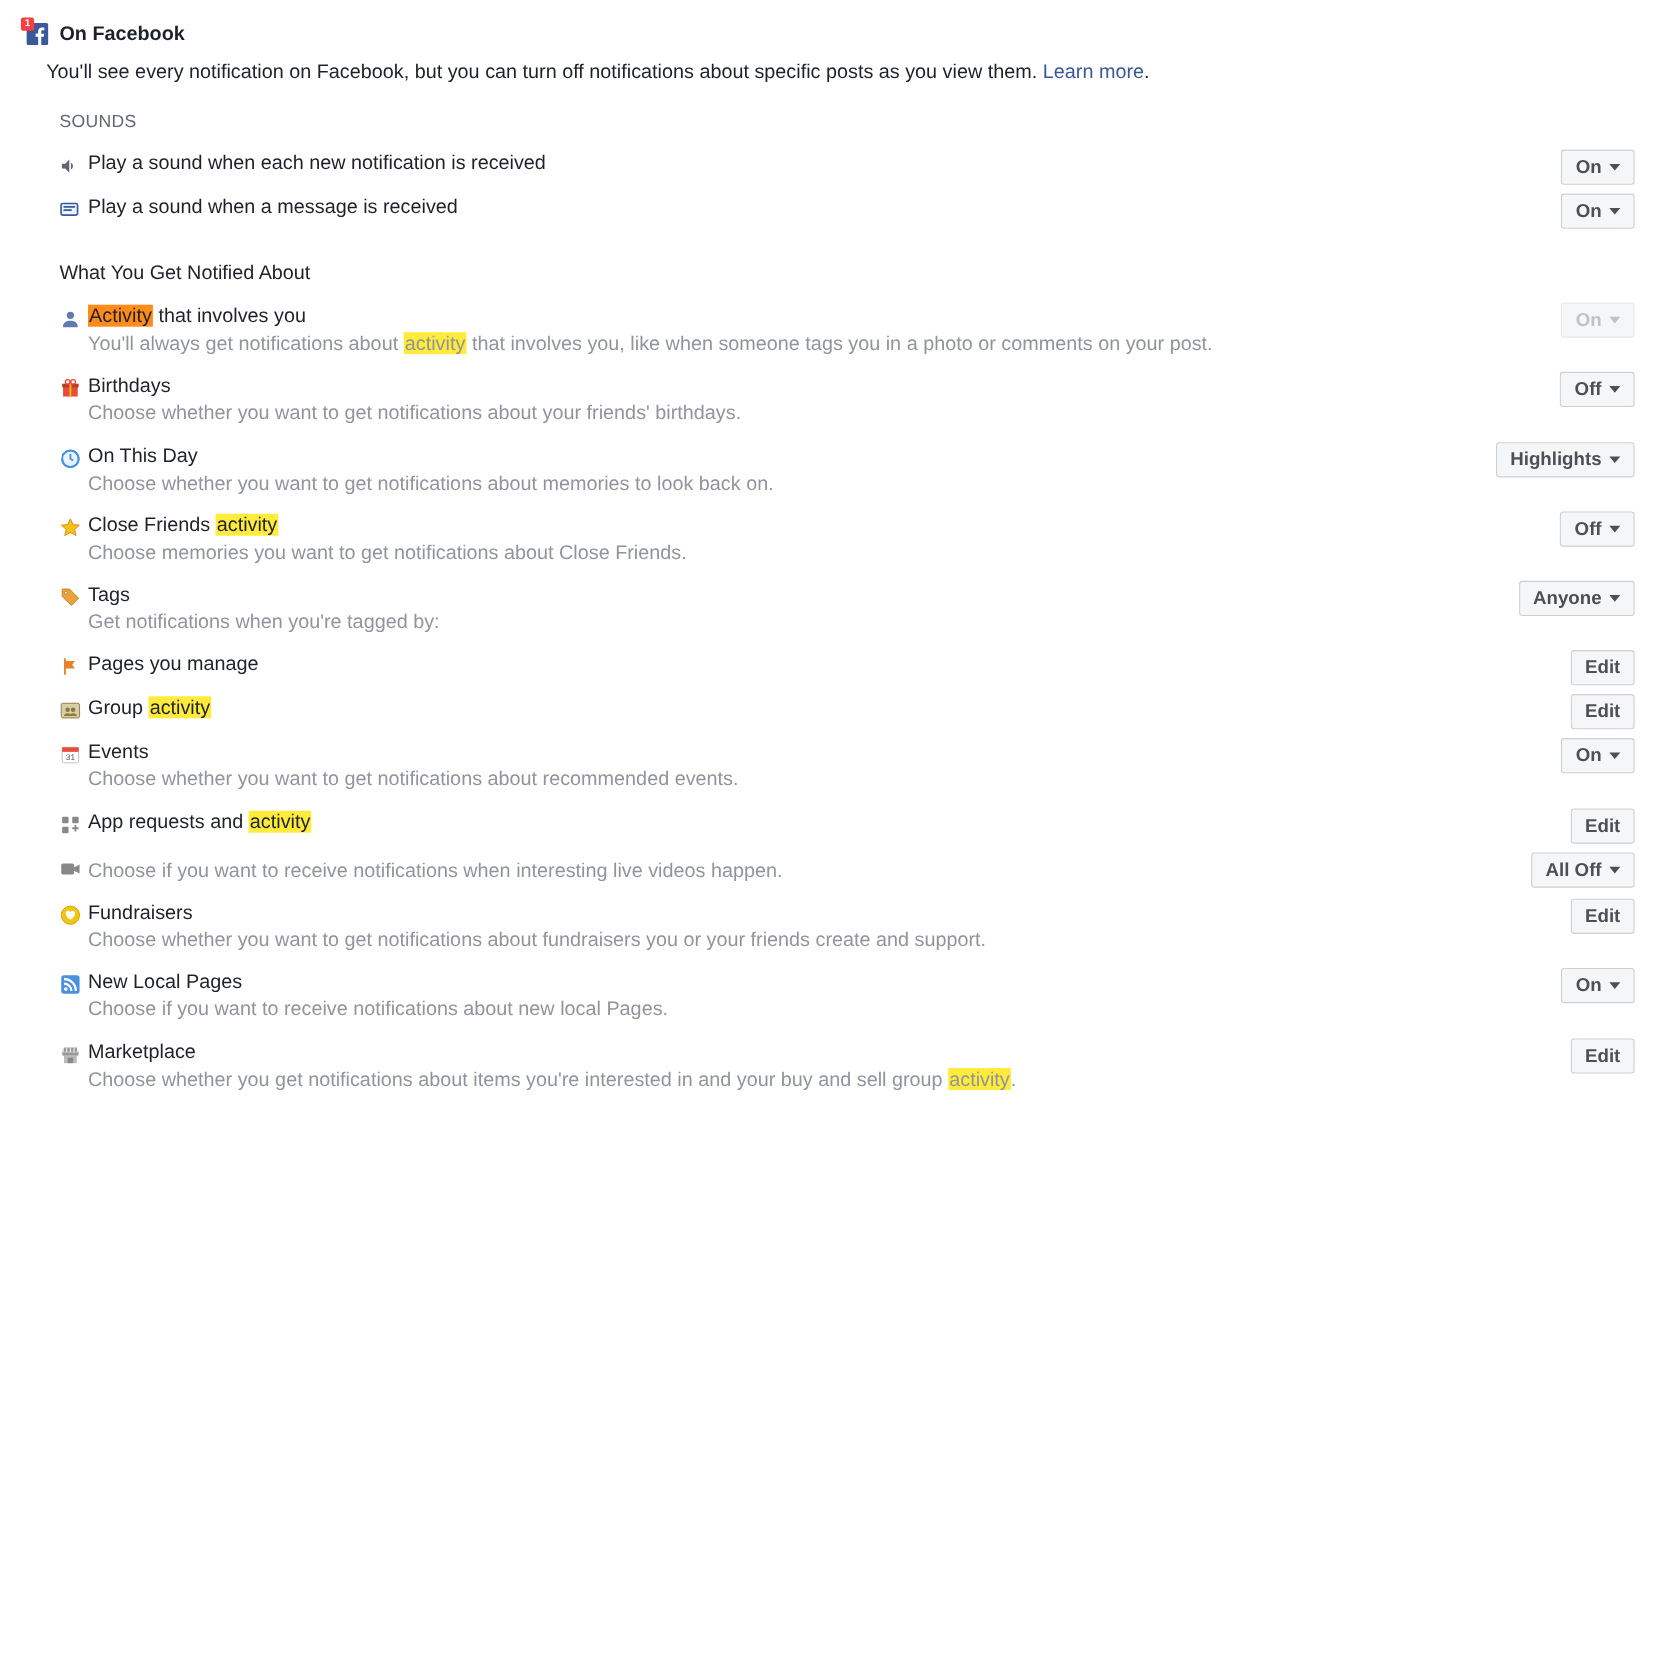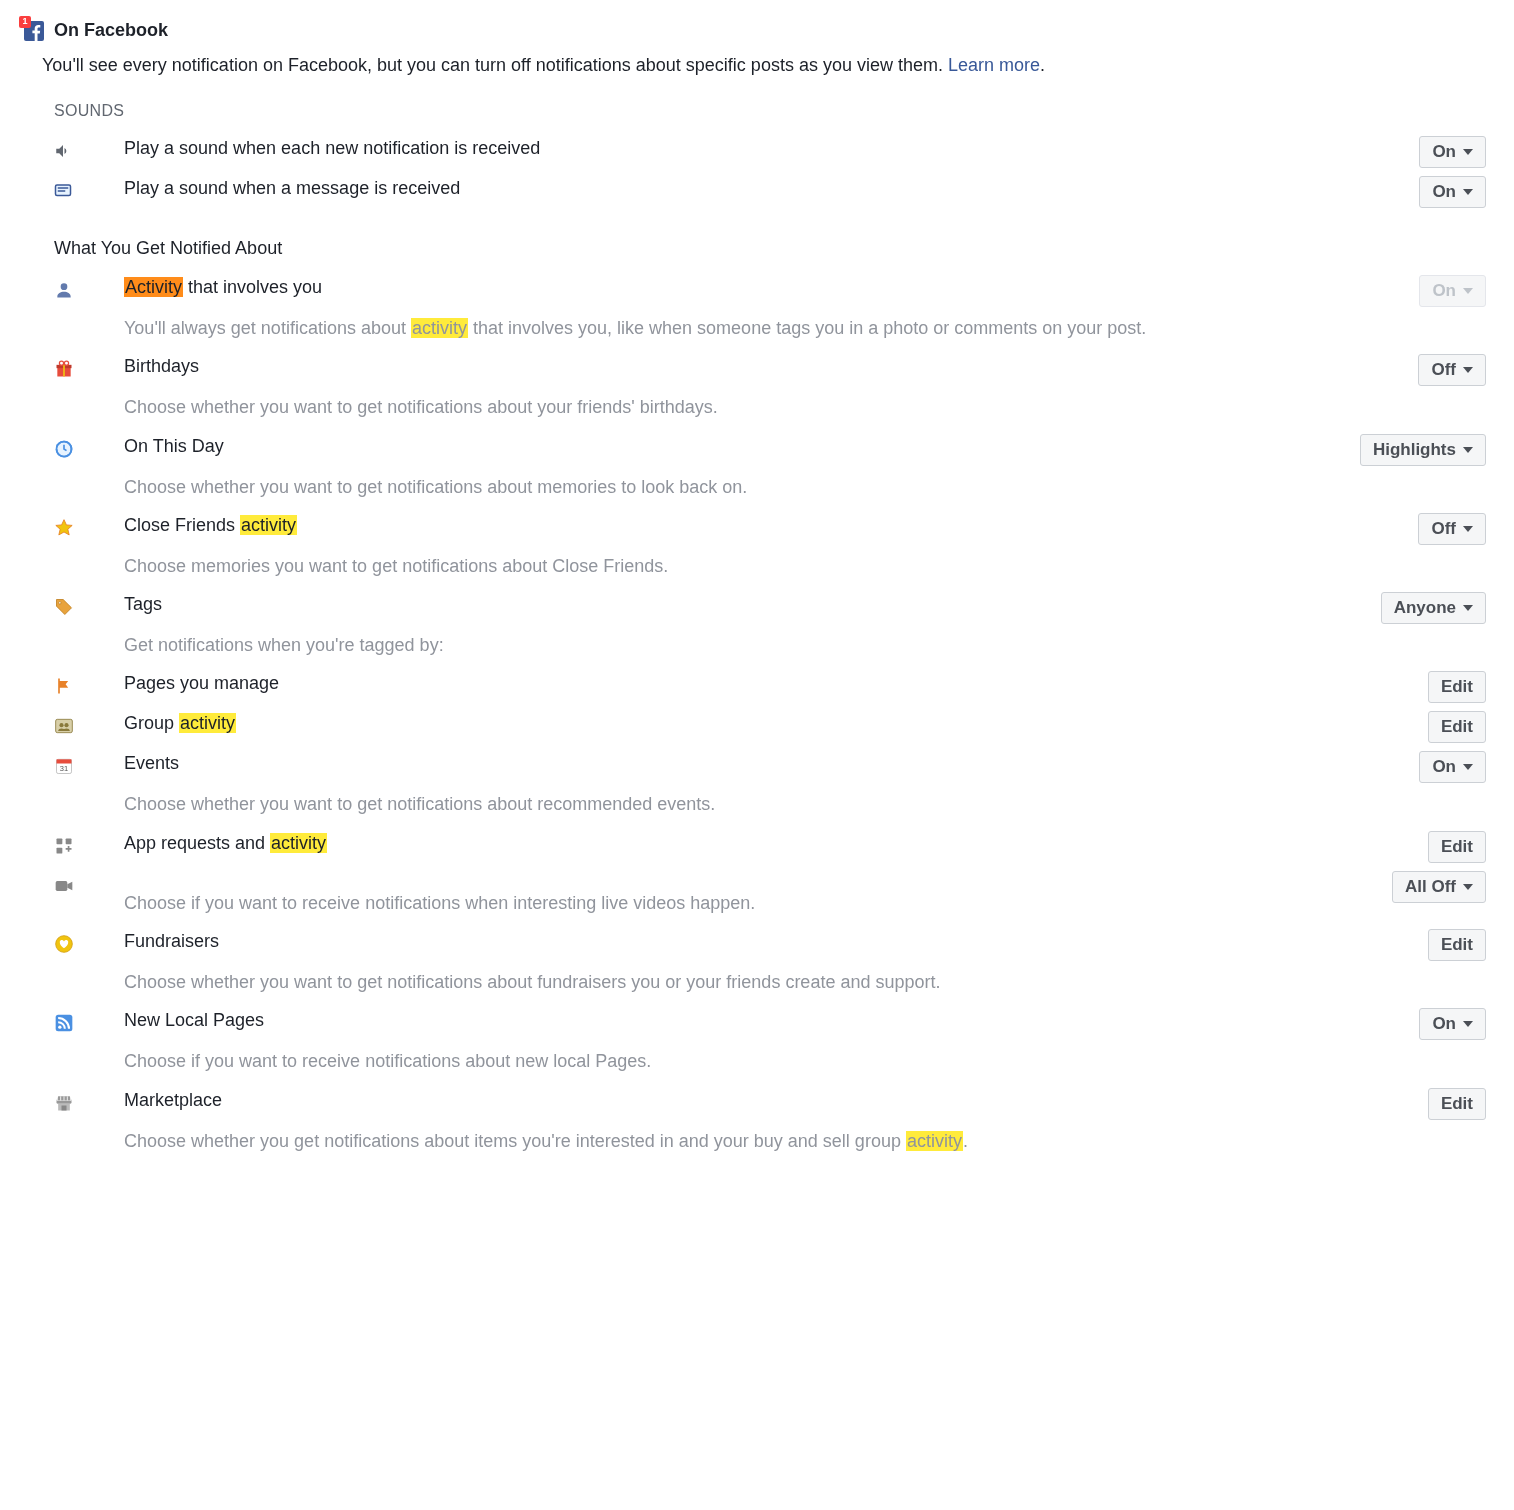--- a/index.html
+++ b/index.html
@@ -57,42 +57,41 @@
     font-size: 18px;
     letter-spacing: 0;
     margin-top: 28px;
     margin-bottom: 10px;
   }
   .row {
     display: flex;
     align-items: flex-start;
     padding: 8px 0 8px 30px;
     position: relative;
-    gap: 44px;
   }
   .row-icon {
     width: 22px;
     height: 22px;
     flex: 0 0 22px;
     margin-right: 4px;
     margin-top: 2px;
     display:flex; align-items:center; justify-content:flex-start;
   }
   .row-body {
     flex: 1 1 auto;
     padding-right: 140px;
   }
   .row-title {
     font-size: 18px;
     color: #1d2129;
   }
   .row-desc {
     font-size: 18px;
     color: #90949c;
-    margin-top: 18px;
+    margin-top: 2px;
     line-height: 1.35;
   }
   .hl-orange { background: #ff8c1a; padding: 0 1px; }
   .hl-yellow { background: #ffeb3b; padding: 0 1px; }
   .row-control {
     position: absolute;
     right: 4px;
     top: 6px;
   }
   .dropdown, .btn {

